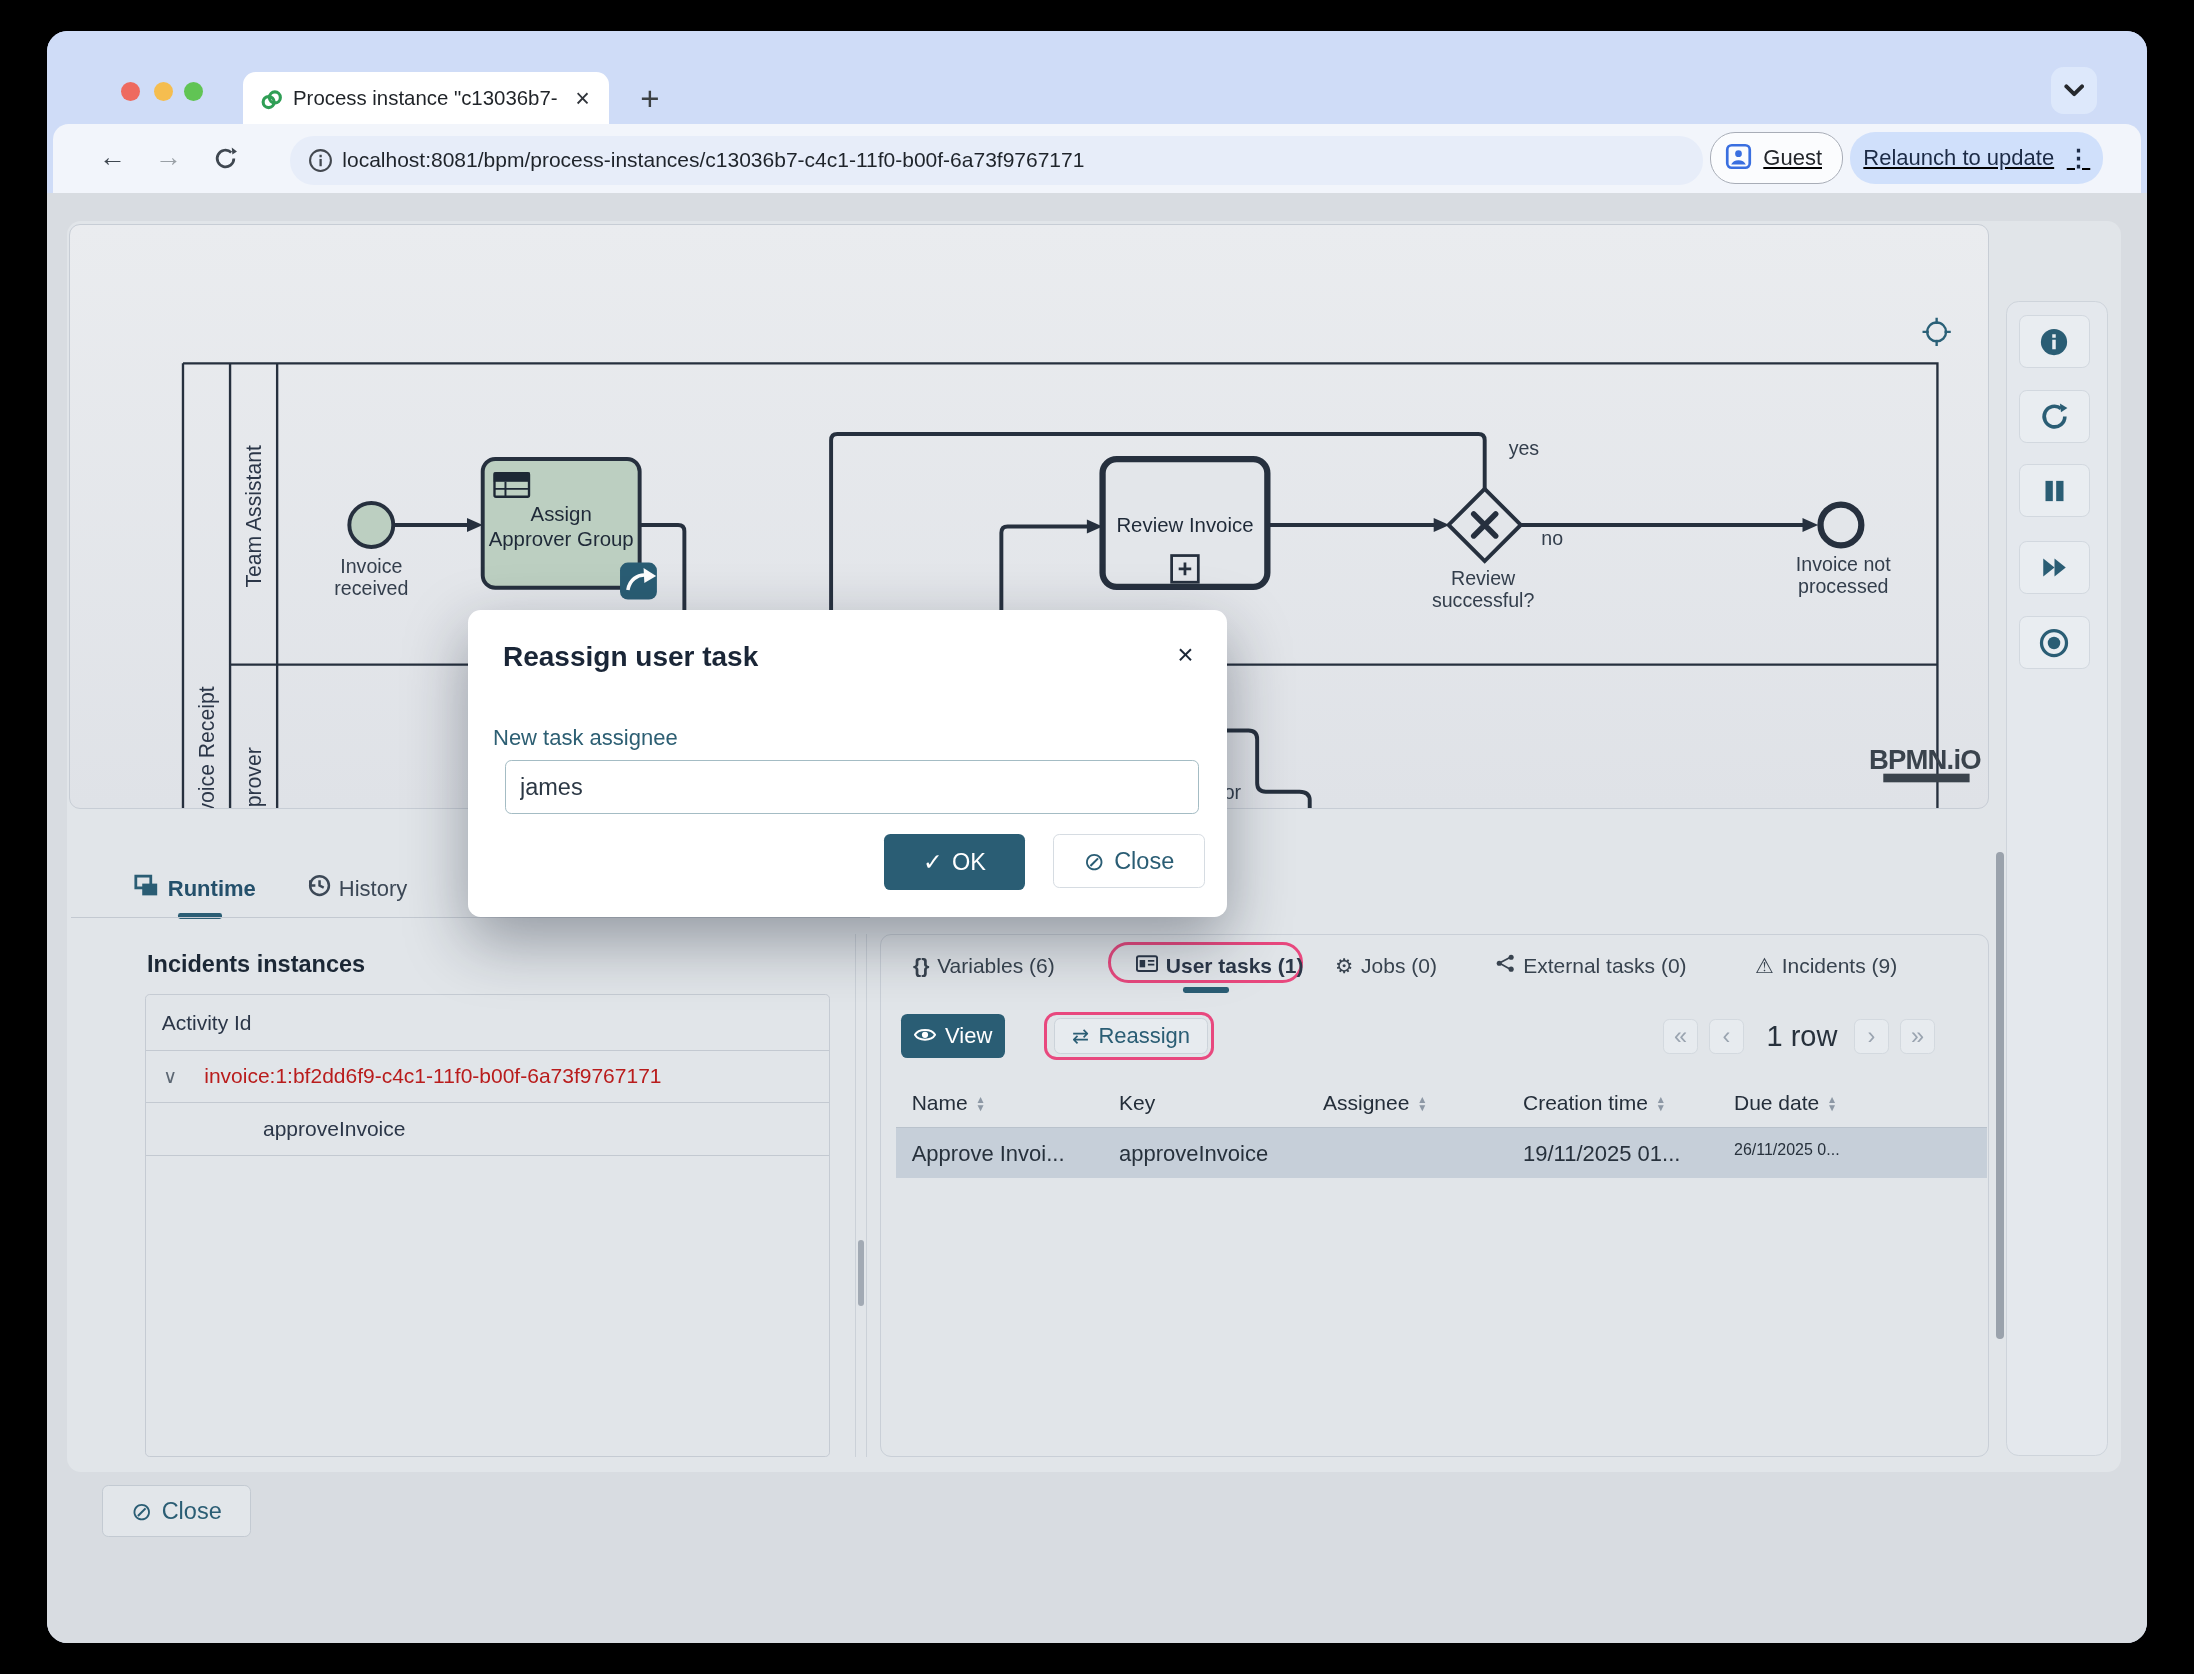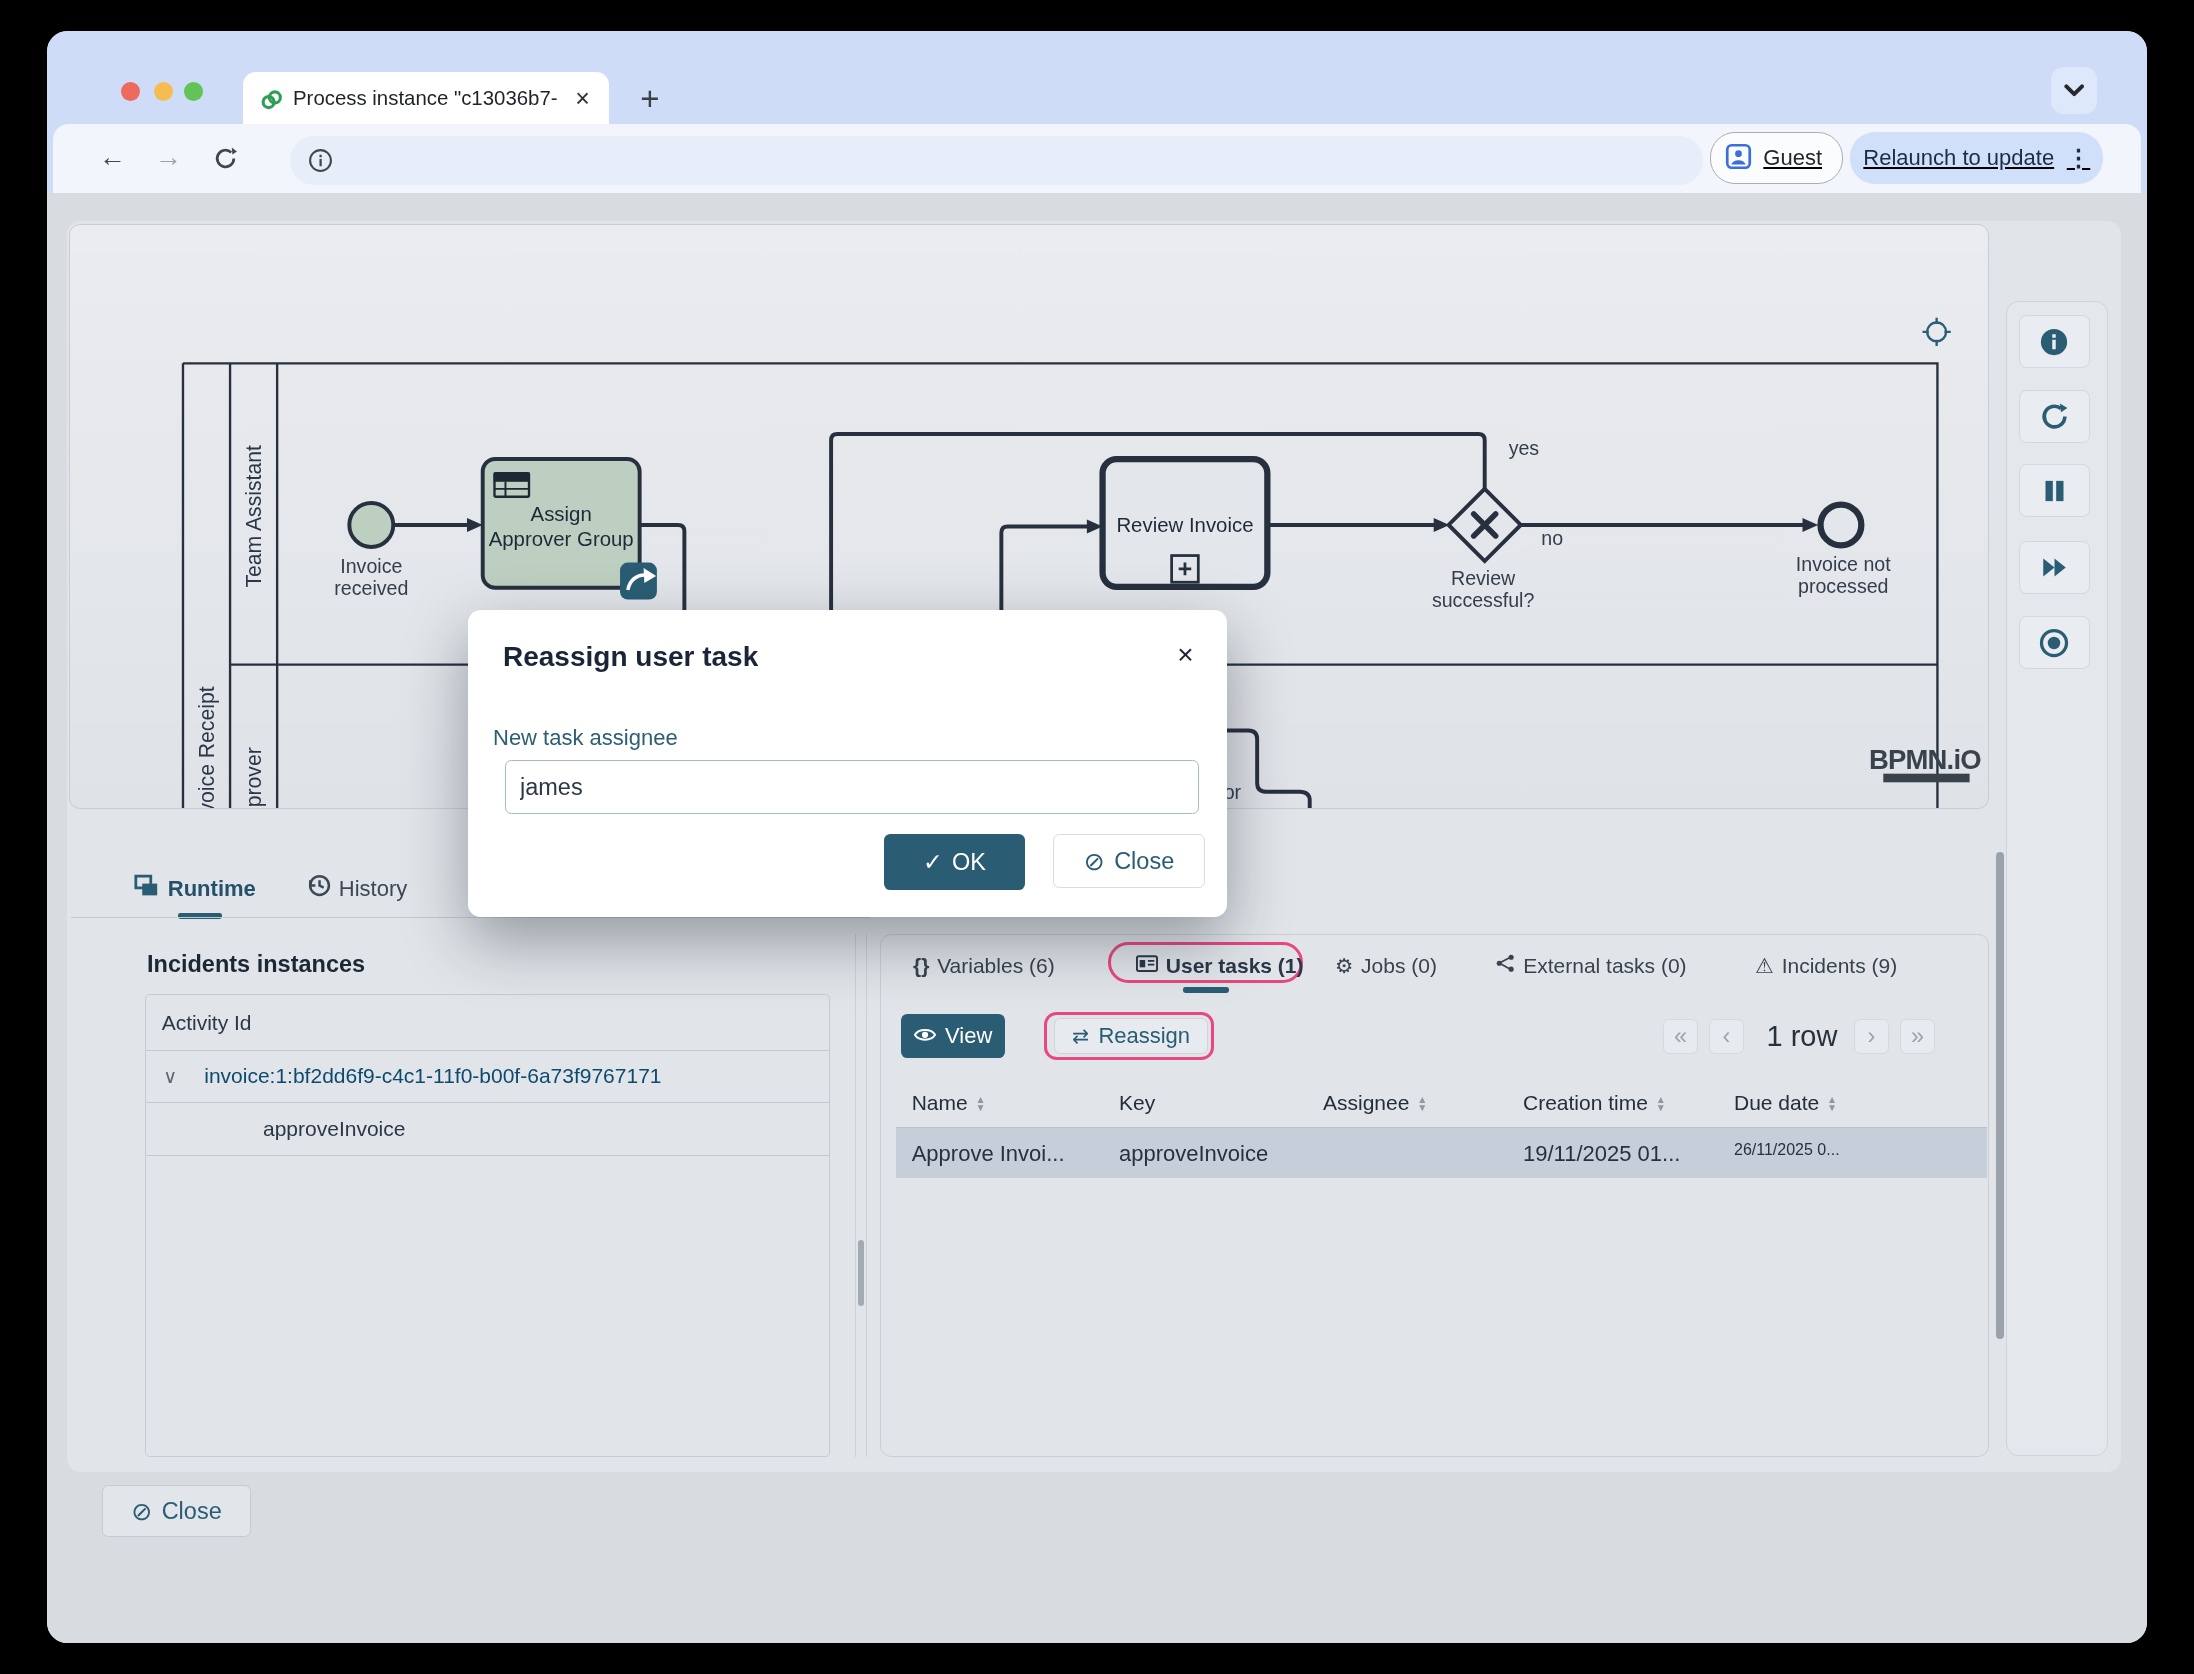--- a/index.html
+++ b/index.html
@@ -81,20 +81,21 @@
     </div>
 
     <div id="urlpill" class="abs" style="left:237px;top:11.8px;width:1413px;height:49px;">
       <span class="abs" style="left:17.3px;top:11.8px;">
         <svg width="25" height="25" viewBox="0 0 24 24">
             <circle cx="12" cy="12" r="10" fill="none" stroke="#43484f" stroke-width="2"></circle>
         <rect x="11" y="10.5" width="2.2" height="7" fill="#43484f"></rect>
             <rect x="11" y="6.5" width="2.2" height="2.4" fill="#43484f"></rect>
           </svg>
       </span>
+      <div id="url-text" class="abs" style="left:52px;top:0;height:49px;display:flex;align-items:center;white-space:nowrap;">localhost:8081/bpm/process-instances/c13036b7-c4c1-11f0-b00f-6a73f9767171</div>
     </div>
 
     <div class="pill abs" style="left:1657px;top:7.8px;width:133px;height:52px;border:1.6px solid #a8adb7;background:#fbfcfe;">
       <span style="margin-left:14px;">
         <svg width="27" height="27" viewBox="0 0 24 24">
             <rect x="2" y="2" width="20" height="20" rx="4" fill="none" stroke="#3a6fe0" stroke-width="2.4"></rect>
         <circle cx="12" cy="9.5" r="3" fill="#3a6fe0"></circle>
             <path d="M5.5 19 a7 6 0 0 1 13 0 z" fill="#3a6fe0"></path>
           </svg>
       </span>
@@ -280,21 +281,21 @@
     <div class="abs" style="left:131px;top:720px;width:44px;height:5.5px;background:#2a5d74;border-radius:2.4px;"></div>
     <div class="hline abs" style="left:23.5px;top:724px;width:799px;"></div>
 
     <div class="abs" style="left:100px;top:758px;font-size:23.5px;font-weight:bold;color:#1b2735;">Incidents instances</div>
 
     <div class="abs" style="left:98px;top:801px;width:685px;height:463px;border:0.8px solid #c5cbd3;border-radius:4.7px;">
       <div class="abs" style="left:15.7px;top:0;height:55px;display:flex;align-items:center;font-size:21px;color:#2b3648;">Activity Id</div>
       <div class="hline abs" style="left:0;top:55px;width:100%;"></div>
       <div class="abs" style="left:0;top:55px;width:100%;height:52px;display:flex;align-items:center;">
         <span style="margin-left:17.3px;font-size:19px;color:#5c6773;">∨</span>
-        <span style="margin-left:27px;font-size:21px;color:#0c4a6e;">invoice:1:bf2dd6f9-c4c1-11f0-b00f-6a73f9767171</span>
+        <span style="margin-left:27px;font-size:21px;color:#b91c1c;">invoice:1:bf2dd6f9-c4c1-11f0-b00f-6a73f9767171</span>
       </div>
       <div class="hline abs" style="left:0;top:107px;width:100%;"></div>
       <div class="abs" style="left:0;top:107px;width:100%;height:53px;display:flex;align-items:center;">
         <span style="margin-left:117px;font-size:21px;color:#2b3648;">approveInvoice</span>
       </div>
       <div class="hline abs" style="left:0;top:160px;width:100%;"></div>
     </div>
 
     <div class="vline abs" style="left:808px;top:741px;height:523px;"></div>
     <div class="vline abs" style="left:819px;top:741px;height:523px;"></div>

